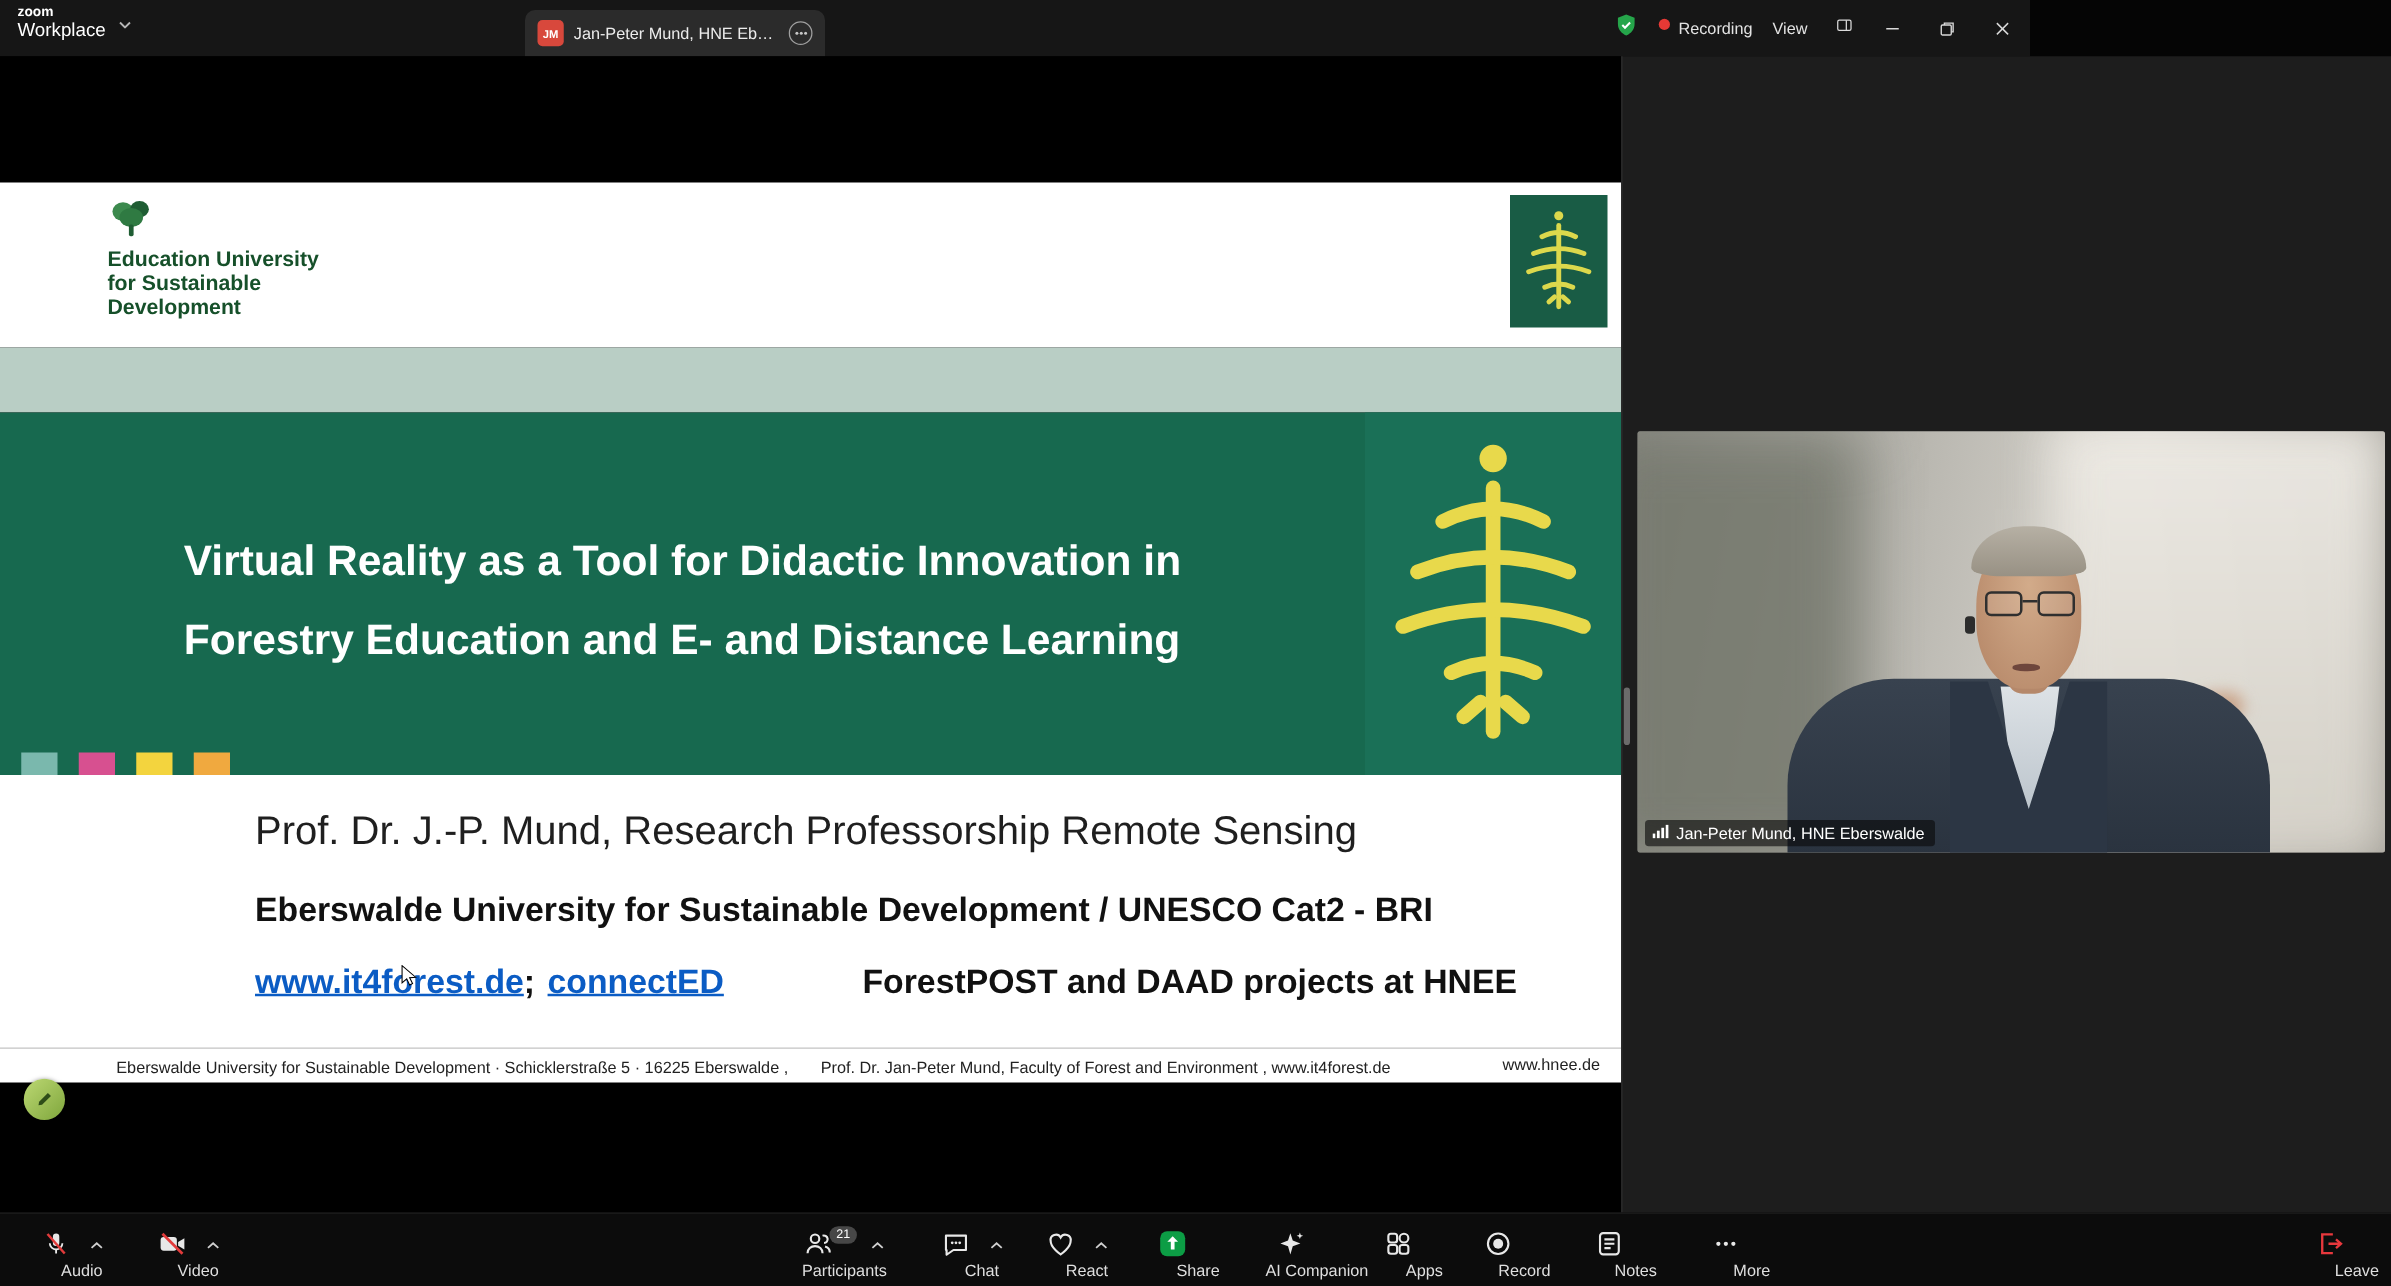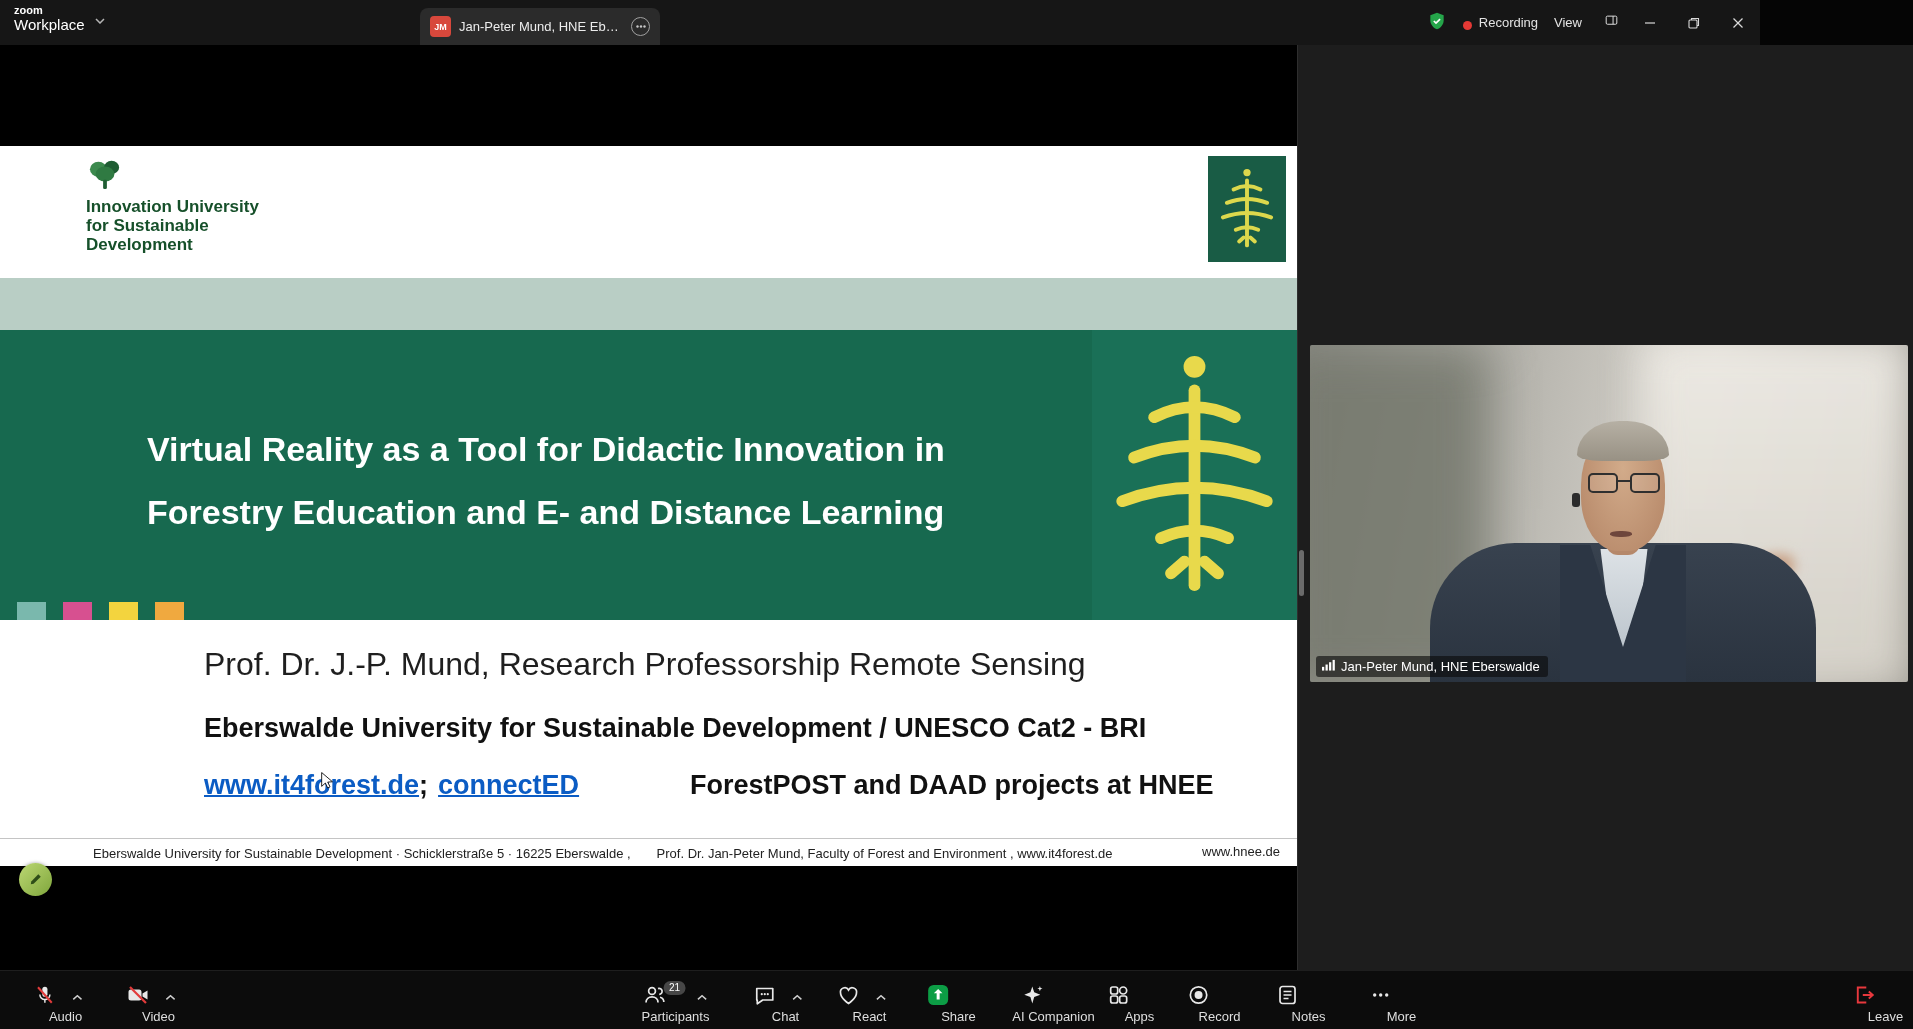--- a/index.html
+++ b/index.html
@@ -5,31 +5,31 @@
   * { box-sizing: border-box; margin: 0; padding: 0; }
   html,body { width:1913px; height:1029px; }
   body {
     position: relative;
     background: #050505;
     font-family: "Liberation Sans", sans-serif;
     overflow: hidden;
   }
 
   
-  .titlebar { position:absolute; left:0; top:0; width:1760px; height:45px; background:#161616; }
+  .titlebar { position:absolute; left:0; top:0; width:1624px; height:45px; background:#161616; }
   .zoom-logo { position:absolute; left:14px; top:4px; display:flex; align-items:center; gap:10px; cursor:default; }
   .zl-zoom { font-size:11px; font-weight:700; color:#fff; line-height:12px; }
   .zl-wp { font-size:15px; color:#fff; line-height:17px; }
   .tab-meeting { position:absolute; left:168px; top:0; height:45px; display:flex; align-items:center; gap:24px; color:#d6d6d6; font-size:13px;margin-top:36px; }
   .tab-active { position:absolute; left:420px; top:8px; width:240px; height:37px; background:#2b2b2b; border-radius:8px 8px 0 0; display:flex; align-items:center; gap:8px; padding:16px 10px; }
   .tab-avatar { width:21px; height:21px; border-radius:4px; background:#d8483c; color:#fff; font-size:9px; font-weight:700; display:flex; align-items:center; justify-content:center; flex:none; }
   .tab-label { flex:1; color:#ececec; font-size:13px; white-space:nowrap; overflow:hidden; text-overflow:ellipsis; }
   .tab-ellipsis { width:19px; height:19px; border:1.5px solid #a0a0a0; border-radius:50%; display:flex; align-items:center; justify-content:center; flex:none; }
   .tb-right { position:absolute; right:8px; top:0; height:45px; display:flex; align-items:center; gap:16px; }
-  .rec-group { display:flex; align-items:flex-end; gap:7px; }
+  .rec-group { display:flex; align-items:flex-start; gap:7px; }
   .rec-dot { width:9px; height:9px; border-radius:50%; background:#e53935; }
   .rec-label, .view-label { font-size:13px; color:#e3e3e3; }
   .view-group { display:flex; align-items:center; gap:21px; }
   .winbtn { width:28px; height:45px; display:flex; align-items:center; justify-content:center; }
 
   
   .share { position:absolute; left:0; top:45px; width:1297px; height:925px; background:#000; }
   .sl-header { position:absolute; left:0; top:101px; width:1297px; height:132px; background:#fff; }
   .uni-logo { position:absolute; left:86px; top:12px; }
   .uni-logo-text { margin-top:3px; font-size:17px; line-height:19px; font-weight:700; color:#16502a; }
@@ -189,21 +189,21 @@
 
   <div class="sl-header">
     <div class="uni-logo">
       <svg width="38" height="32" viewBox="0 0 40 34">
         <ellipse cx="13" cy="12" rx="9" ry="8" fill="#3c8a4e"></ellipse>
         <ellipse cx="27" cy="10" rx="8" ry="7" fill="#1f5d33"></ellipse>
         <ellipse cx="20" cy="17" rx="10" ry="8" fill="#2f7a42"></ellipse>
         <rect x="18" y="23" width="4" height="10" rx="1.5" fill="#1f5d33"></rect>
       </svg>
       <div class="uni-logo-text">
-        <div>Innovation University</div>
+        <div>Education University</div>
         <div>for Sustainable</div>
         <div>Development</div>
       </div>
     </div>
     <div class="hdr-logo">
       <svg width="56" height="88" viewBox="0 0 100 150">
           <use href="#hnee-tree"></use>
         </svg>
     </div>
   </div>

